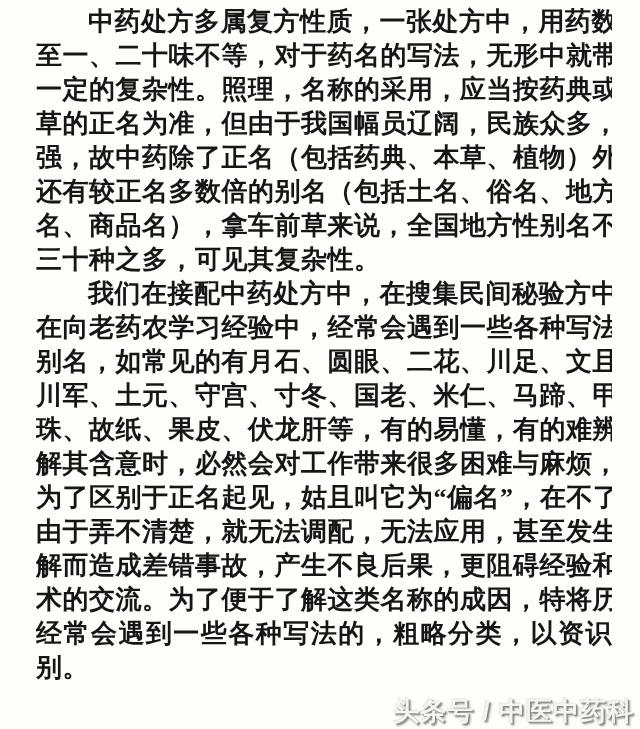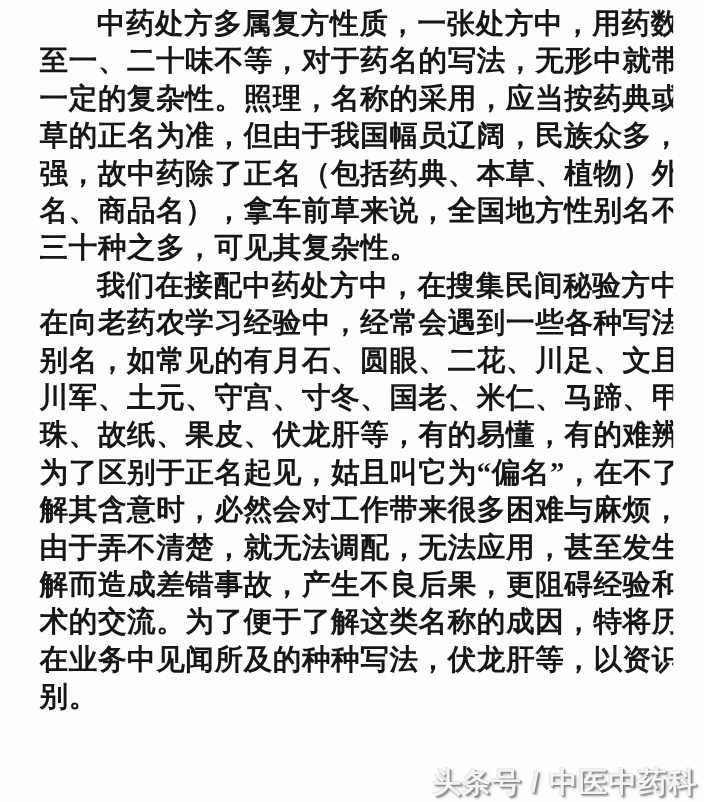--- a/index.html
+++ b/index.html
@@ -60,35 +60,36 @@
 
 <div class="page">
   <div class="text-block">
 
     <div class="paragraph">
       <div class="line indent">中药处方多属复方性质，一张处方中，用药数味</div>
       <div class="line">至一、二十味不等，对于药名的写法，无形中就带来</div>
       <div class="line">一定的复杂性。照理，名称的采用，应当按药典或本</div>
       <div class="line">草的正名为准，但由于我国幅员辽阔，民族众多，言</div>
       <div class="line">强，故中药除了正名（包括药典、本草、植物）外，</div>
+      <div class="line">还有较正名多数倍的别名（包括土名、俗名、地方</div>
       <div class="line">名、商品名），拿车前草来说，全国地方性别名不下</div>
       <div class="line para-end">三十种之多，可见其复杂性。</div>
     </div>
 
     <div class="paragraph">
       <div class="line indent">我们在接配中药处方中，在搜集民间秘验方中，</div>
       <div class="line">在向老药农学习经验中，经常会遇到一些各种写法的</div>
       <div class="line">别名，如常见的有月石、圆眼、二花、川足、文且、</div>
       <div class="line">川军、土元、守宫、寸冬、国老、米仁、马蹄、甲</div>
       <div class="line">珠、故纸、果皮、伏龙肝等，有的易懂，有的难辨，</div>
+      <div class="line">解其含意时，必然会对工作带来很多困难与麻烦，</div>
       <div class="line">为了区别于正名起见，姑且叫它为“偏名”，在不了</div>
-      <div class="line">解其含意时，必然会对工作带来很多困难与麻烦，</div>
       <div class="line">由于弄不清楚，就无法调配，无法应用，甚至发生误</div>
       <div class="line">解而造成差错事故，产生不良后果，更阻碍经验和技</div>
       <div class="line">术的交流。为了便于了解这类名称的成因，特将历年</div>
-      <div class="line">在业务中见闻所及的种种写法，伏龙肝等，以资识</div>
+      <div class="line">经常会遇到一些各种写法的，粗略分类，以资识</div>
       <div class="line para-end">别。</div>
     </div>
 
   </div>
 
   <div class="watermark">头条号 / 中医中药科</div>
 </div>
 
 </body></html>

